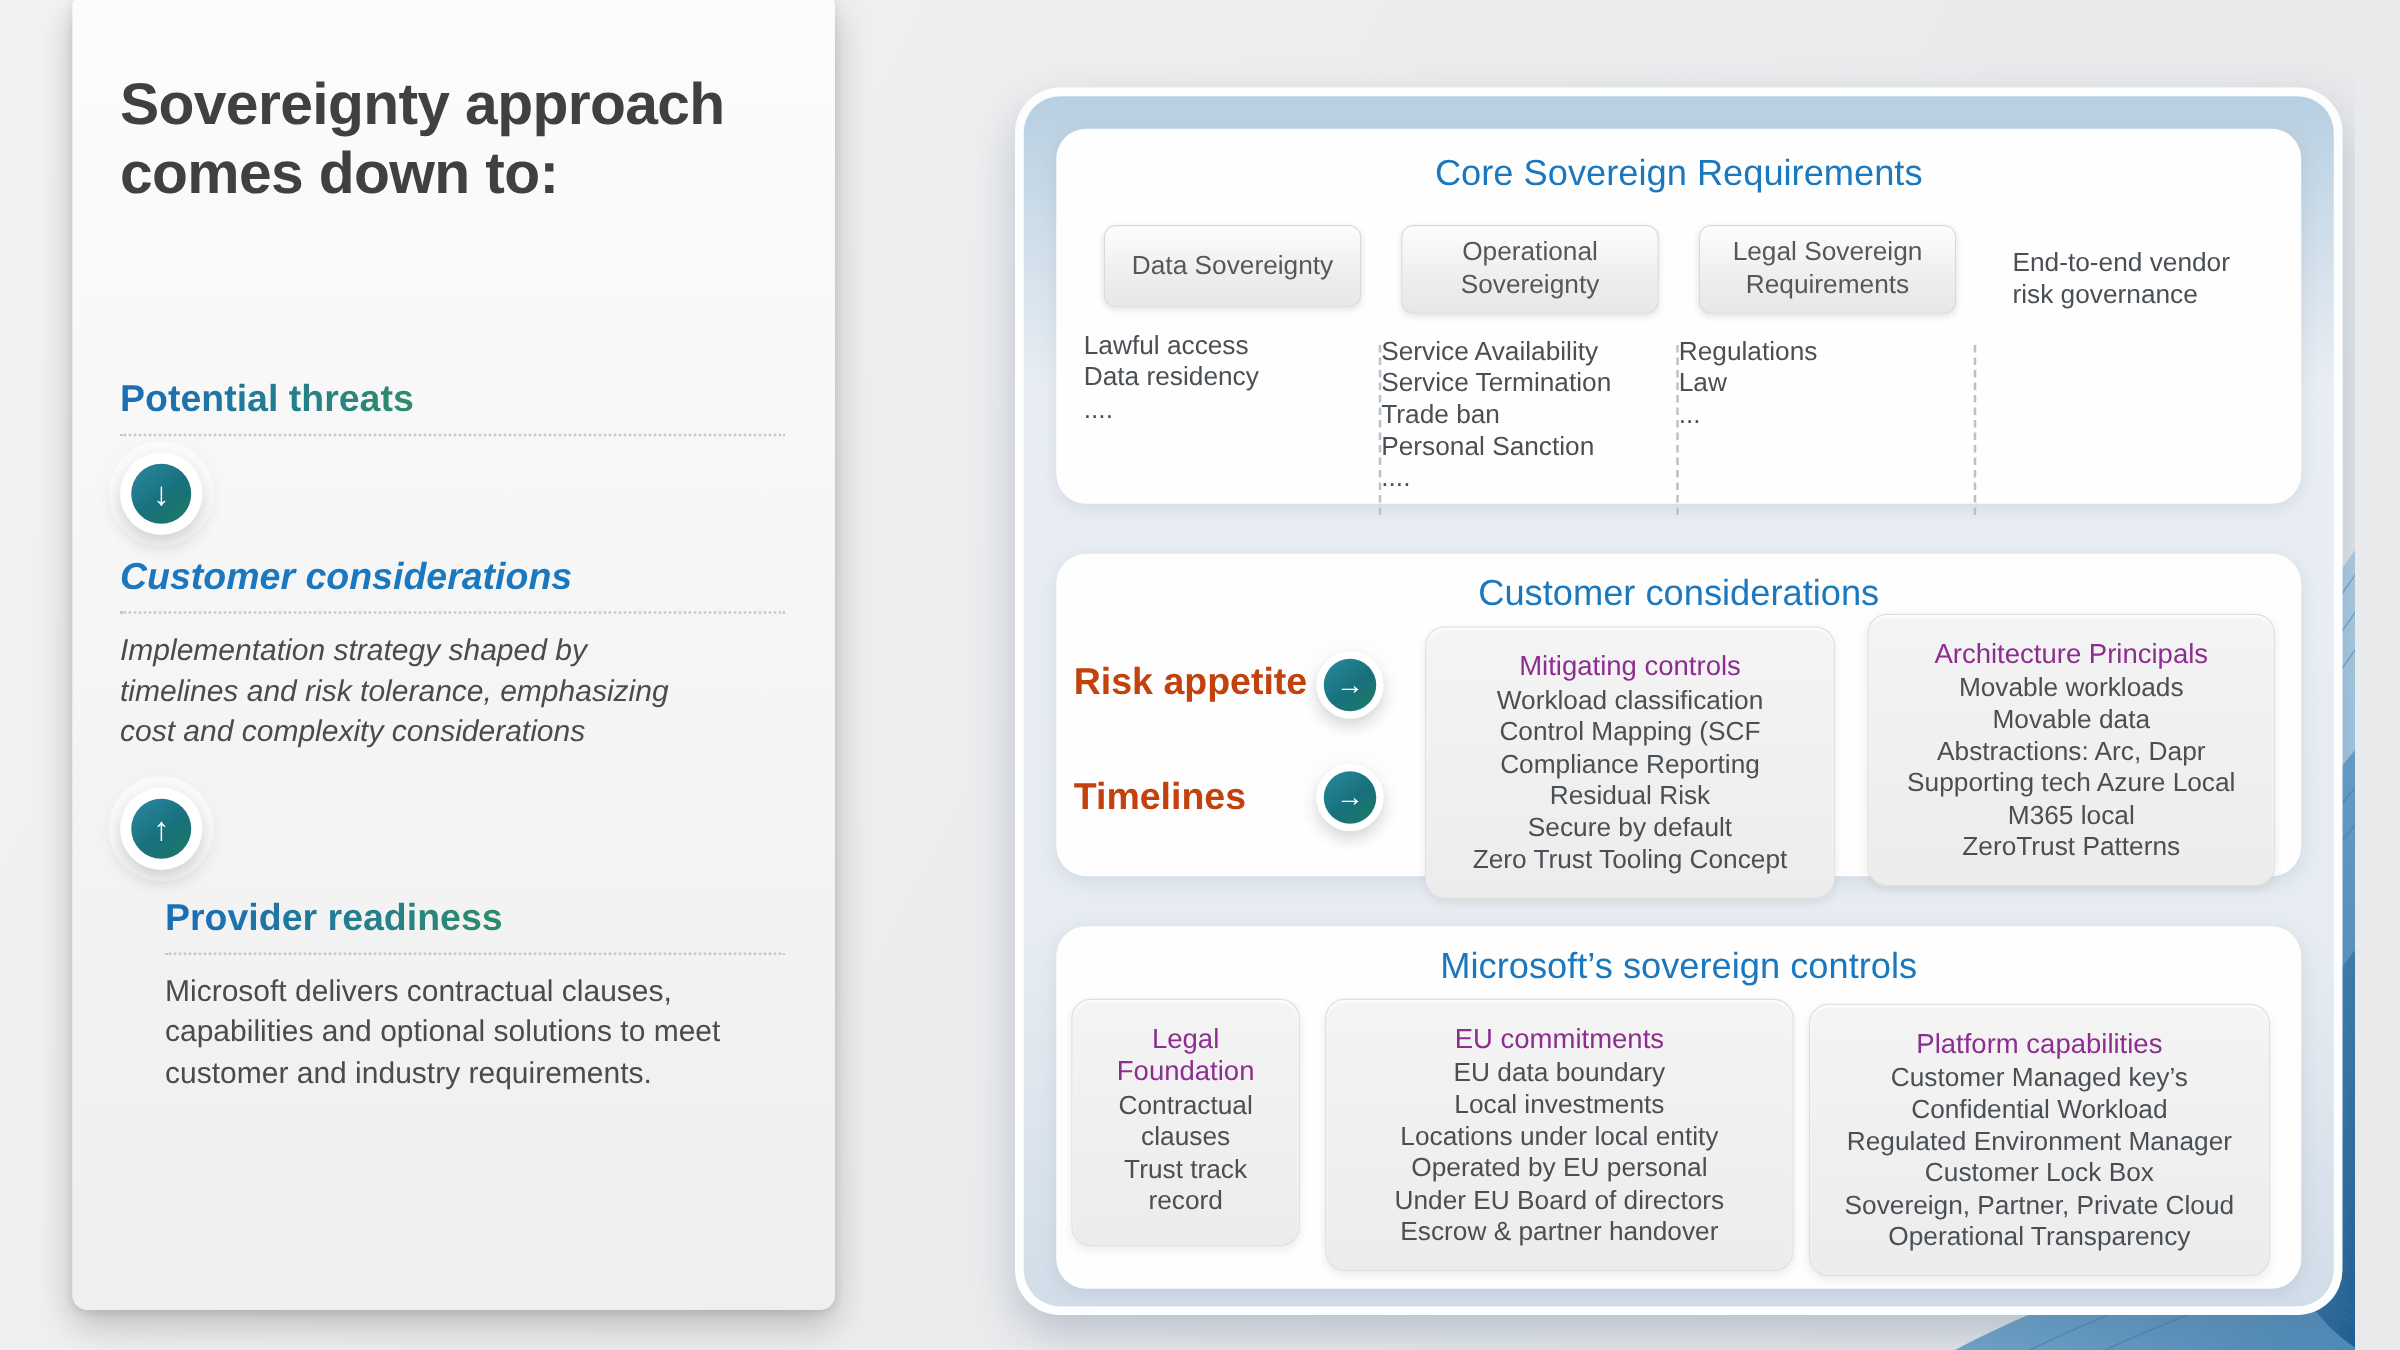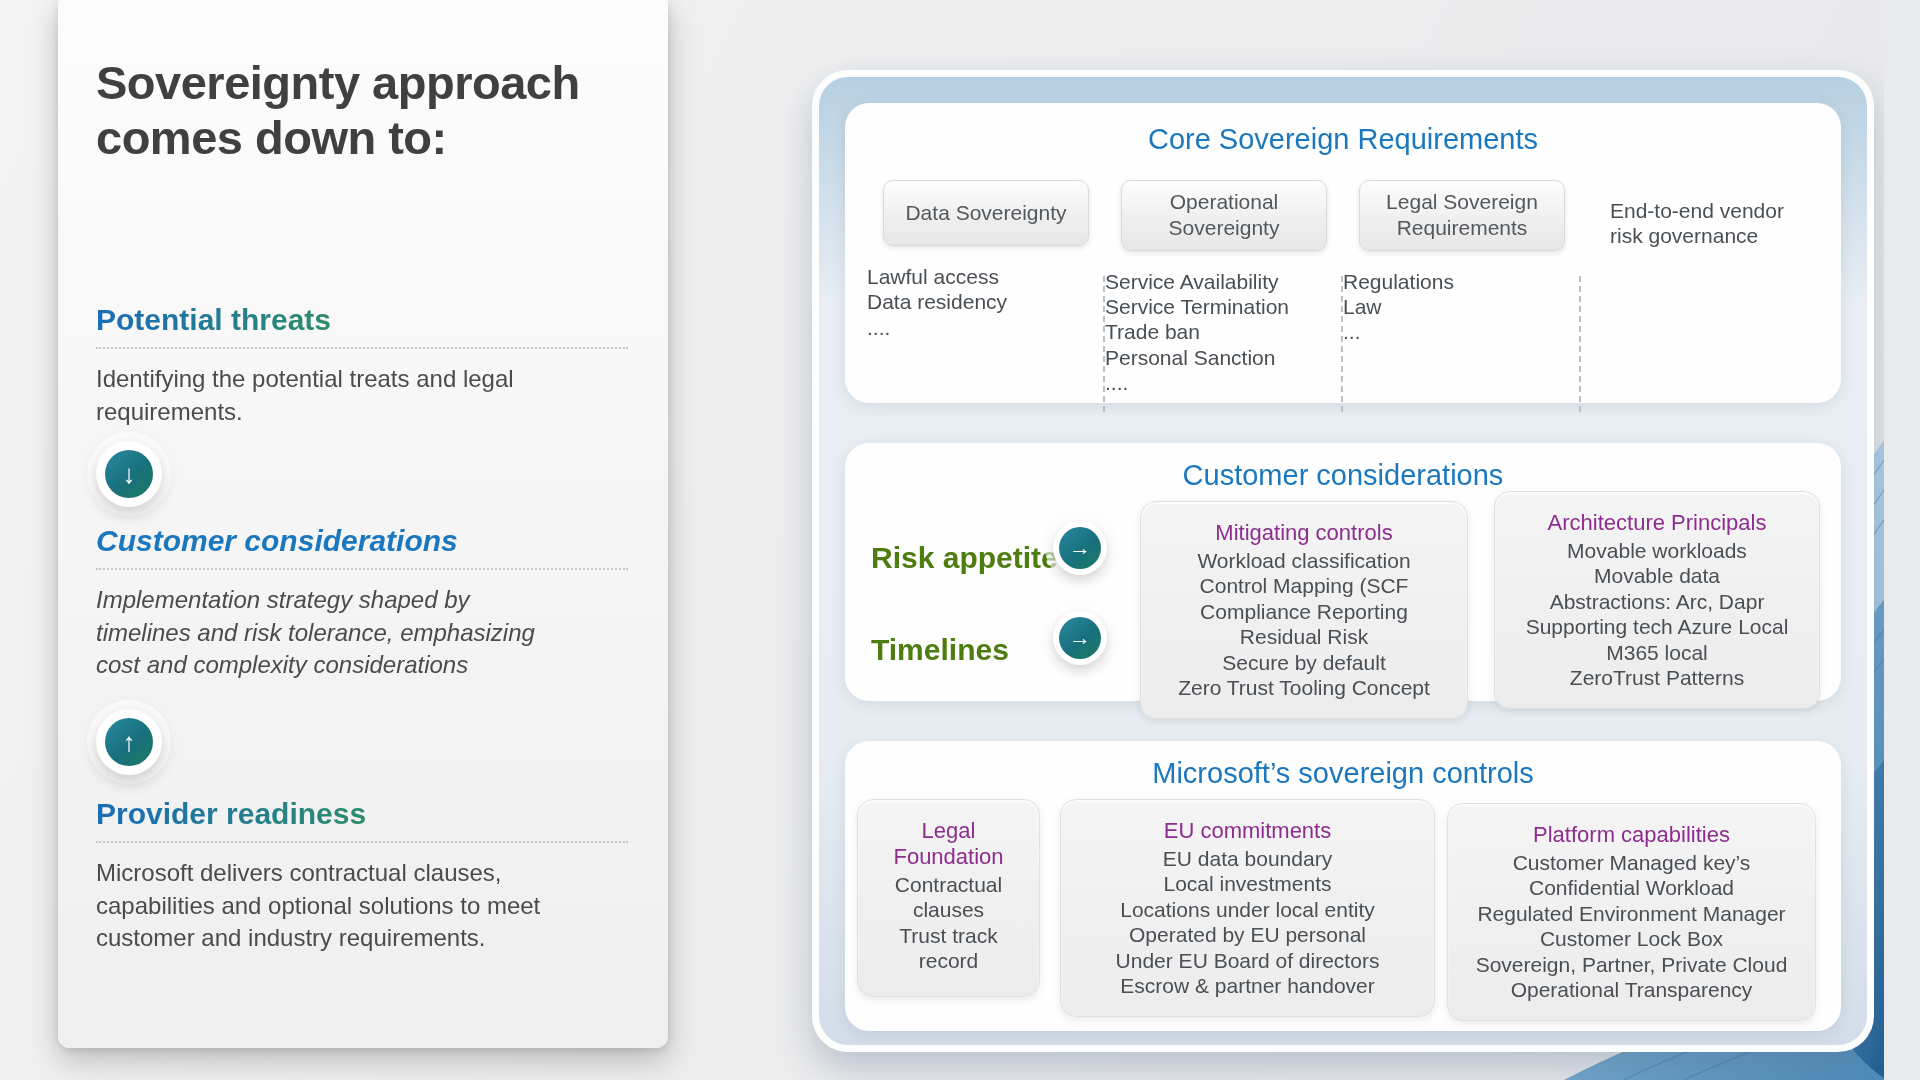--- a/index.html
+++ b/index.html
@@ -21,21 +21,21 @@
   .section{max-width:534px;}
   .sec-heading{font-size:30px;font-weight:700;margin:0;display:inline-block;}
   .grad-text{background:linear-gradient(90deg,#1a6fb4 10%,#2d8a6e 95%);
              -webkit-background-clip:text;background-clip:text;color:transparent;}
   .blue-italic{color:#1b78be;font-style:italic;}
   .dotted-rule{border:none;border-top:2px dotted #c7c7c7;margin:10px 0 0 0;height:0;}
   .sec-body{font-size:24px;color:#4b4b4b;line-height:1.36;margin:14px 0 0 0;max-width:505px;}
   .italic-body{font-style:italic;max-width:470px;}
   .sec1{margin-top:137px;}
   .sec2{margin-top:17px;}
-  .sec3{margin-top:22px;}
+  .sec3{margin-top:22px;margin-left:36px;}
 
   .round-btn{width:66px;height:66px;border-radius:50%;background:#fff;cursor:pointer;border:none;
              box-shadow:0 8px 16px rgba(0,0,0,.16), 0 0 0 9px rgba(255,255,255,.65), 0 0 22px rgba(0,0,0,.08);
              display:flex;align-items:center;justify-content:center;padding:0;}
   .btn1{margin:13px 0 0 0;}
   .btn2{margin:27px 0 0 0;}
   .round-btn .inner{width:48px;height:48px;border-radius:50%;color:#fff;
              background:linear-gradient(140deg,#2a89a0 0%,#18707c 55%,#1d7a60 100%);
              display:flex;align-items:center;justify-content:center;font-size:26px;line-height:1;}
 
@@ -57,21 +57,21 @@
   .hdr-box{min-height:66px;width:206px;margin:0 auto;border-radius:10px;box-sizing:border-box;
         background:linear-gradient(180deg,#fdfdfd 0%,#efefef 55%,#e7e7e7 100%);
         border:1px solid #d9d9d9;box-shadow:0 2px 5px rgba(0,0,0,.10), inset 0 1px 0 #fff;
         display:flex;align-items:center;justify-content:center;text-align:center;
         font-size:21px;color:#53585d;line-height:1.25;padding:8px 12px;}
   .csr-list{margin-top:18px;font-size:21px;color:#40474e;line-height:1.5;}
   .narrow-list{max-width:180px;margin-left:auto;margin-right:auto;}
 
   
   .panel-cust{height:258px;padding-top:16px;margin-bottom:40px;}
-  .side-label{position:absolute;font-size:30px;font-weight:700;color:#4d7c0f;margin:12px;}
+  .side-label{position:absolute;font-size:30px;font-weight:700;color:#c2410c;margin:0;}
   .label-risk{left:14px;top:86px;}
   .label-time{left:14px;top:178px;}
   .arrow-btn{position:absolute;width:54px;height:54px;border-radius:50%;background:#fff;cursor:pointer;border:none;
         box-shadow:0 6px 12px rgba(0,0,0,.15), 0 0 0 8px rgba(255,255,255,.6), 0 0 18px rgba(0,0,0,.08);
         display:flex;align-items:center;justify-content:center;padding:0;}
   .arrow-btn .inner{width:42px;height:42px;border-radius:50%;color:#fff;font-size:22px;line-height:1;
         background:linear-gradient(140deg,#2a89a0 0%,#18707c 55%,#1d7a60 100%);
         display:flex;align-items:center;justify-content:center;}
   .arrow-risk{left:208px;top:78px;}
   .arrow-time{left:208px;top:168px;}
@@ -123,21 +123,20 @@
       <path d="M360,720 C430,688 495,668 532,636 C552,618 558,602 560,590"></path>
     </g>
   </svg>
 
   <div class="left-card">
     <h1 class="slide-title">Sovereignty approach comes down to:</h1>
 
     <div class="section sec1">
       <h2 class="sec-heading grad-text">Potential threats</h2>
       <hr class="dotted-rule">
-      <p class="sec-body">Identifying the potential treats and legal requirements.</p>
       <button class="round-btn btn1">
         <span class="inner">↓</span>
       </button>
     </div>
 
     <div class="section sec2">
       <h2 class="sec-heading blue-italic">Customer considerations</h2>
       <hr class="dotted-rule">
       <p class="sec-body italic-body">Implementation strategy shaped by timelines and risk tolerance, emphasizing cost and complexity considerations</p>
       <button class="round-btn btn2">

